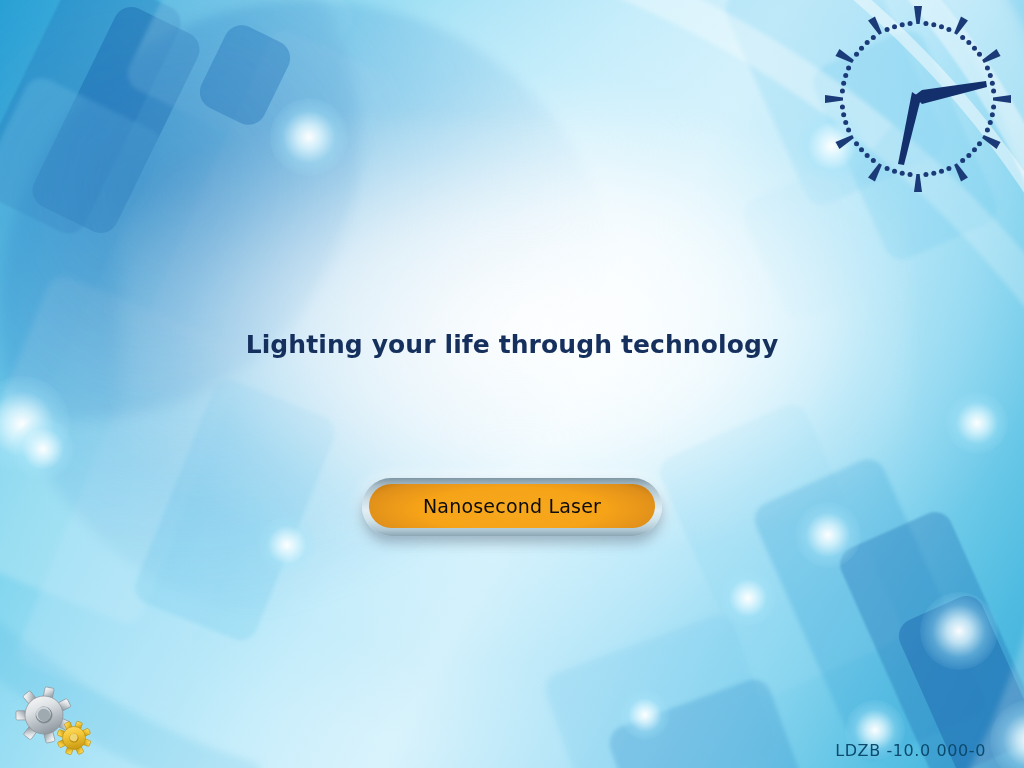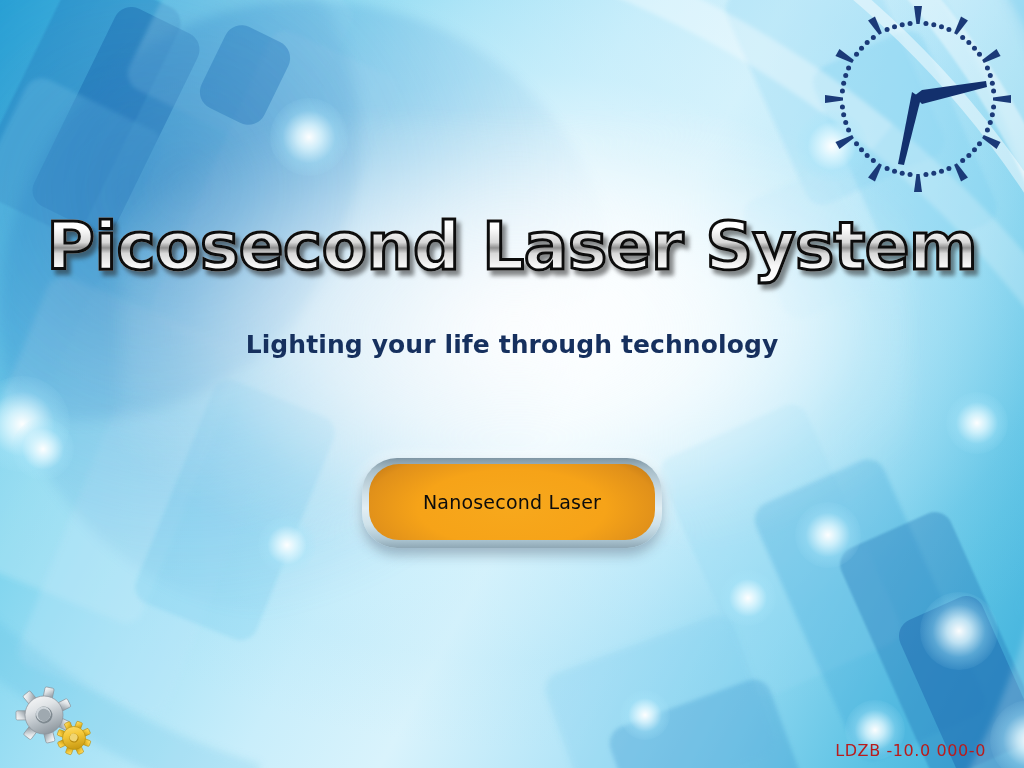--- a/index.html
+++ b/index.html
@@ -275,22 +275,22 @@
     position: absolute;
     left: 18px; right: 18px; top: 6px; height: 26px;
     border-radius: 20px 20px 40px 40px;
     border: 1px solid rgba(90,190,225,0.45);
     border-bottom: 0;
     pointer-events: none;
   }
 
   
   #btn-nanosecond {
-    margin-top: 12px;
-    height: 90px;
+    margin-top: 32px;
+    height: 58px;
     border-radius: 35px;
     background: linear-gradient(to bottom,
       #7f96a4 0%,
       #a9bfca 14%,
       #cfe0e8 40%,
       #e2eef3 56%,
       #cfe2ea 74%,
       #adc6d2 90%,
       #8ea7b5 100%);
     box-shadow:
@@ -321,21 +321,21 @@
     color: #0c0c0c;
     letter-spacing: 0.2px;
   }
 
   
   #version-label {
     position: absolute;
     right: 38px; bottom: 8px;
     font-family: "DejaVu Sans", sans-serif;
     font-size: 16px;
-    color: #b91c1c;
+    color: #0c4a6e;
     letter-spacing: 0.6px;
   }
 </style>
 </head>
 <body>
 
 <div id="screen">
 
   <div class="bg-layer" id="bg-base"></div>
 
@@ -504,23 +504,20 @@
         <rect x="-3" y="-17" width="6" height="7.5" rx="1.2" transform="rotate(225)"></rect>
         <rect x="-3" y="-17" width="6" height="7.5" rx="1.2" transform="rotate(270)"></rect>
         <rect x="-3" y="-17" width="6" height="7.5" rx="1.2" transform="rotate(315)"></rect>
         <circle cx="0" cy="0" r="11.5"></circle>
       </g>
       <circle cx="0" cy="0" r="4.6" fill="#b7890d"></circle>
       <circle cx="-0.5" cy="-0.5" r="3.9" fill="#f0d572"></circle>
     </g>
   </svg>
 
-  <div id="title-block">
-    <span id="page-title">Picosecond Laser System</span>
-  </div>
 
   <div id="page-subtitle">Lighting your life through technology</div>
 
   <div id="button-stack">
 
 
     <button class="btn" id="btn-nanosecond">
       <span class="btn-face">
         <span class="btn-label">Nanosecond Laser</span>
       </span>

